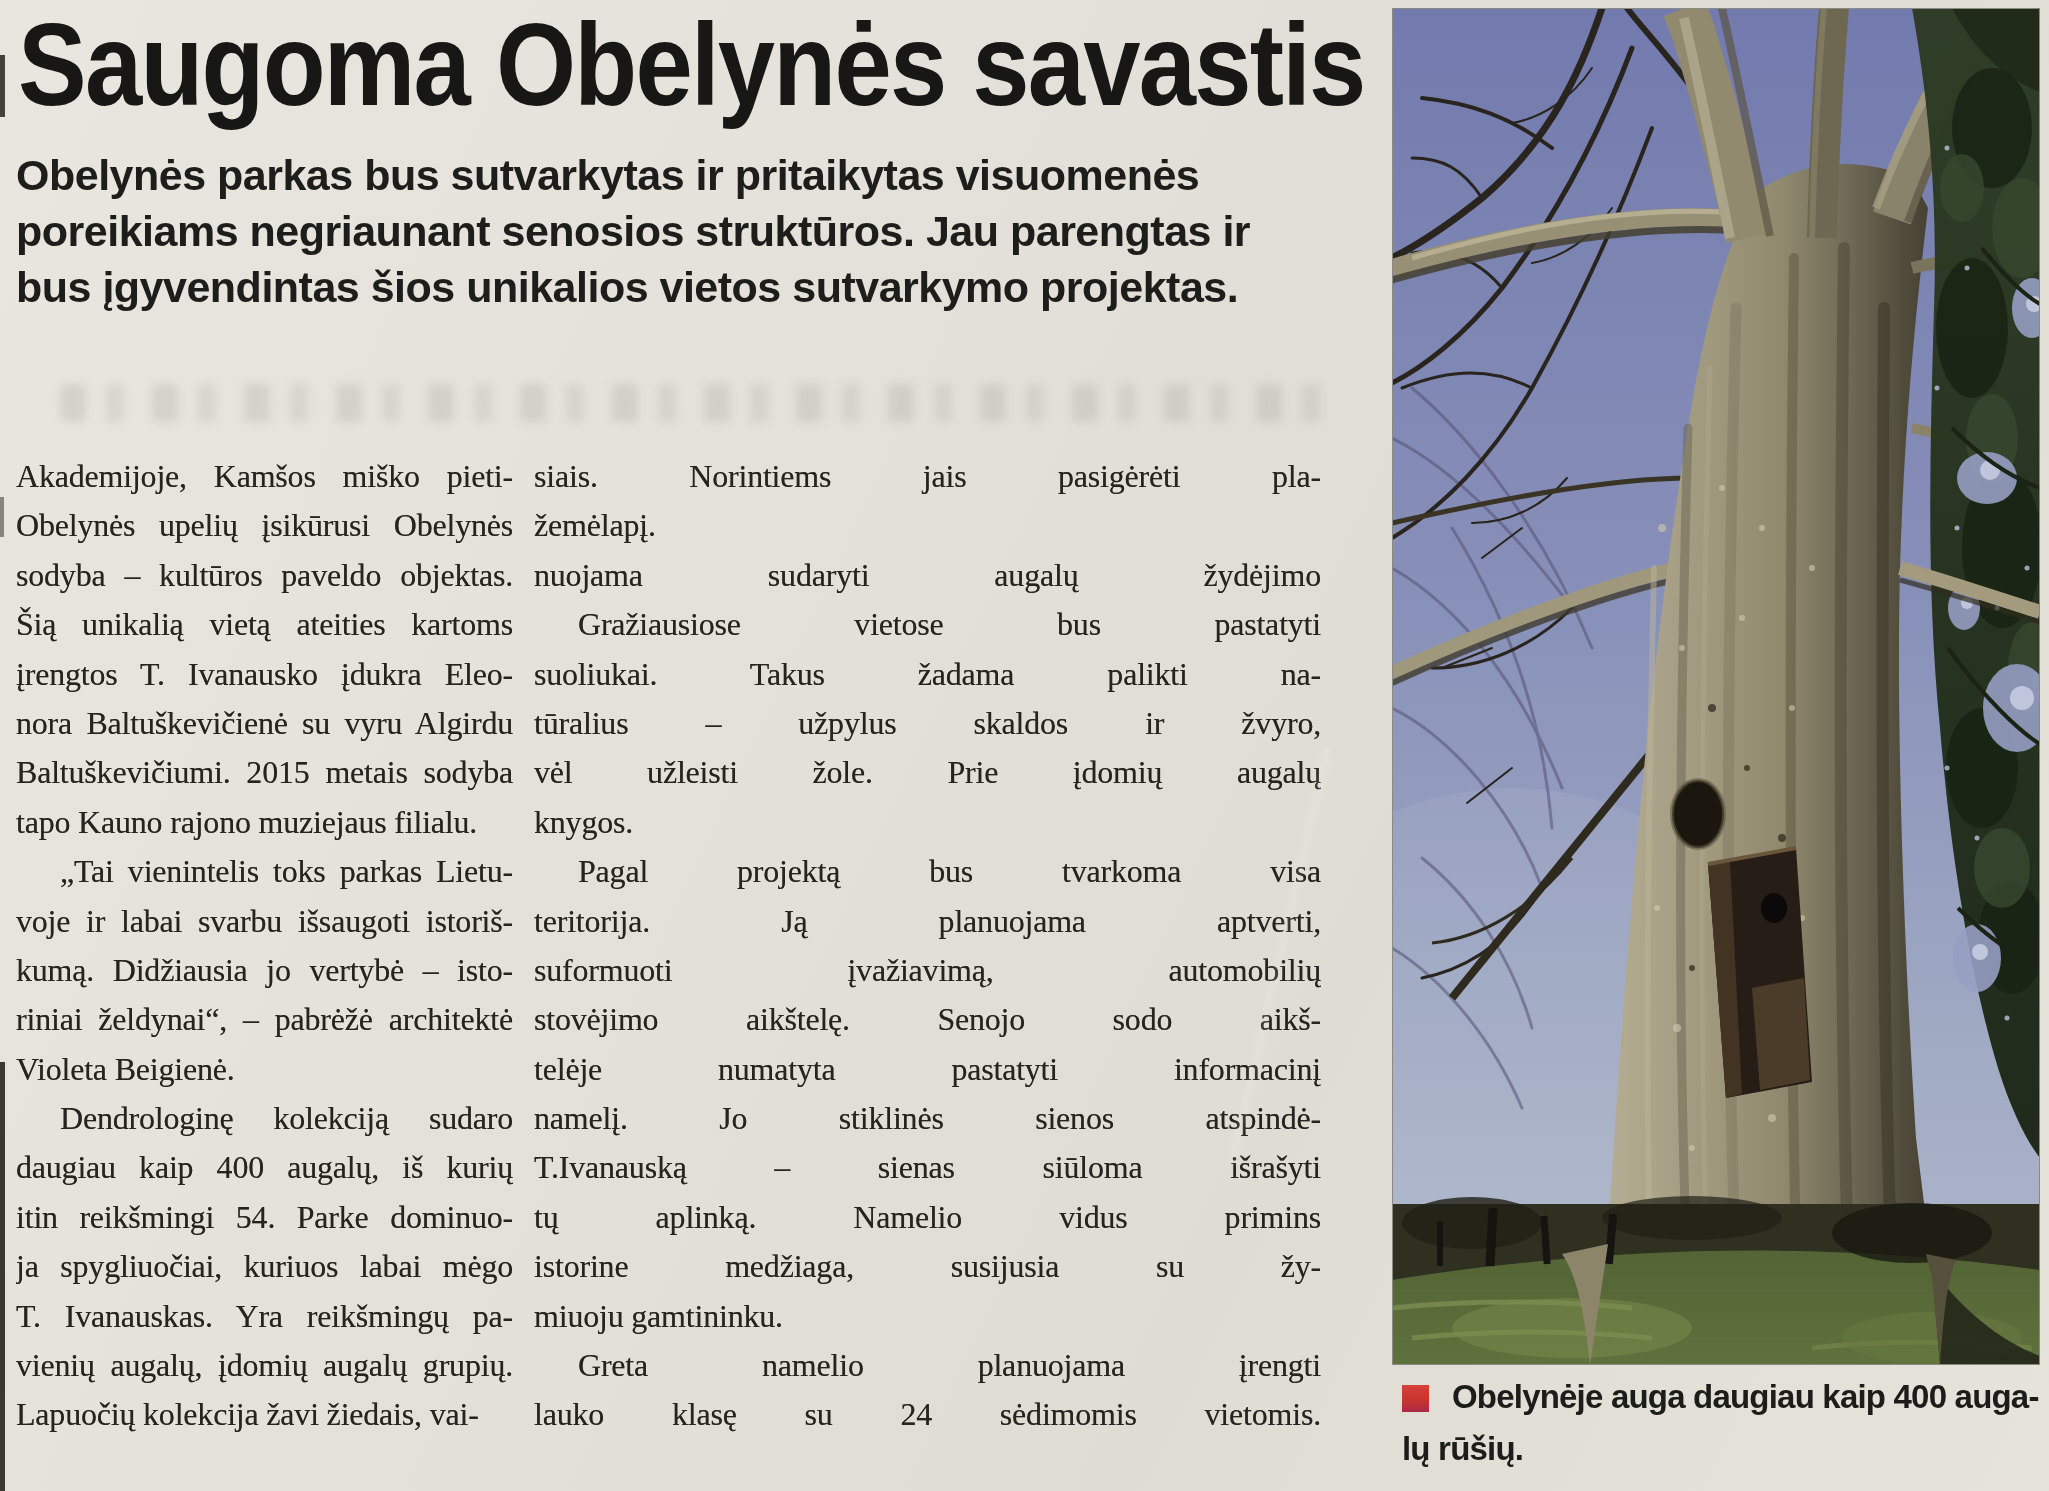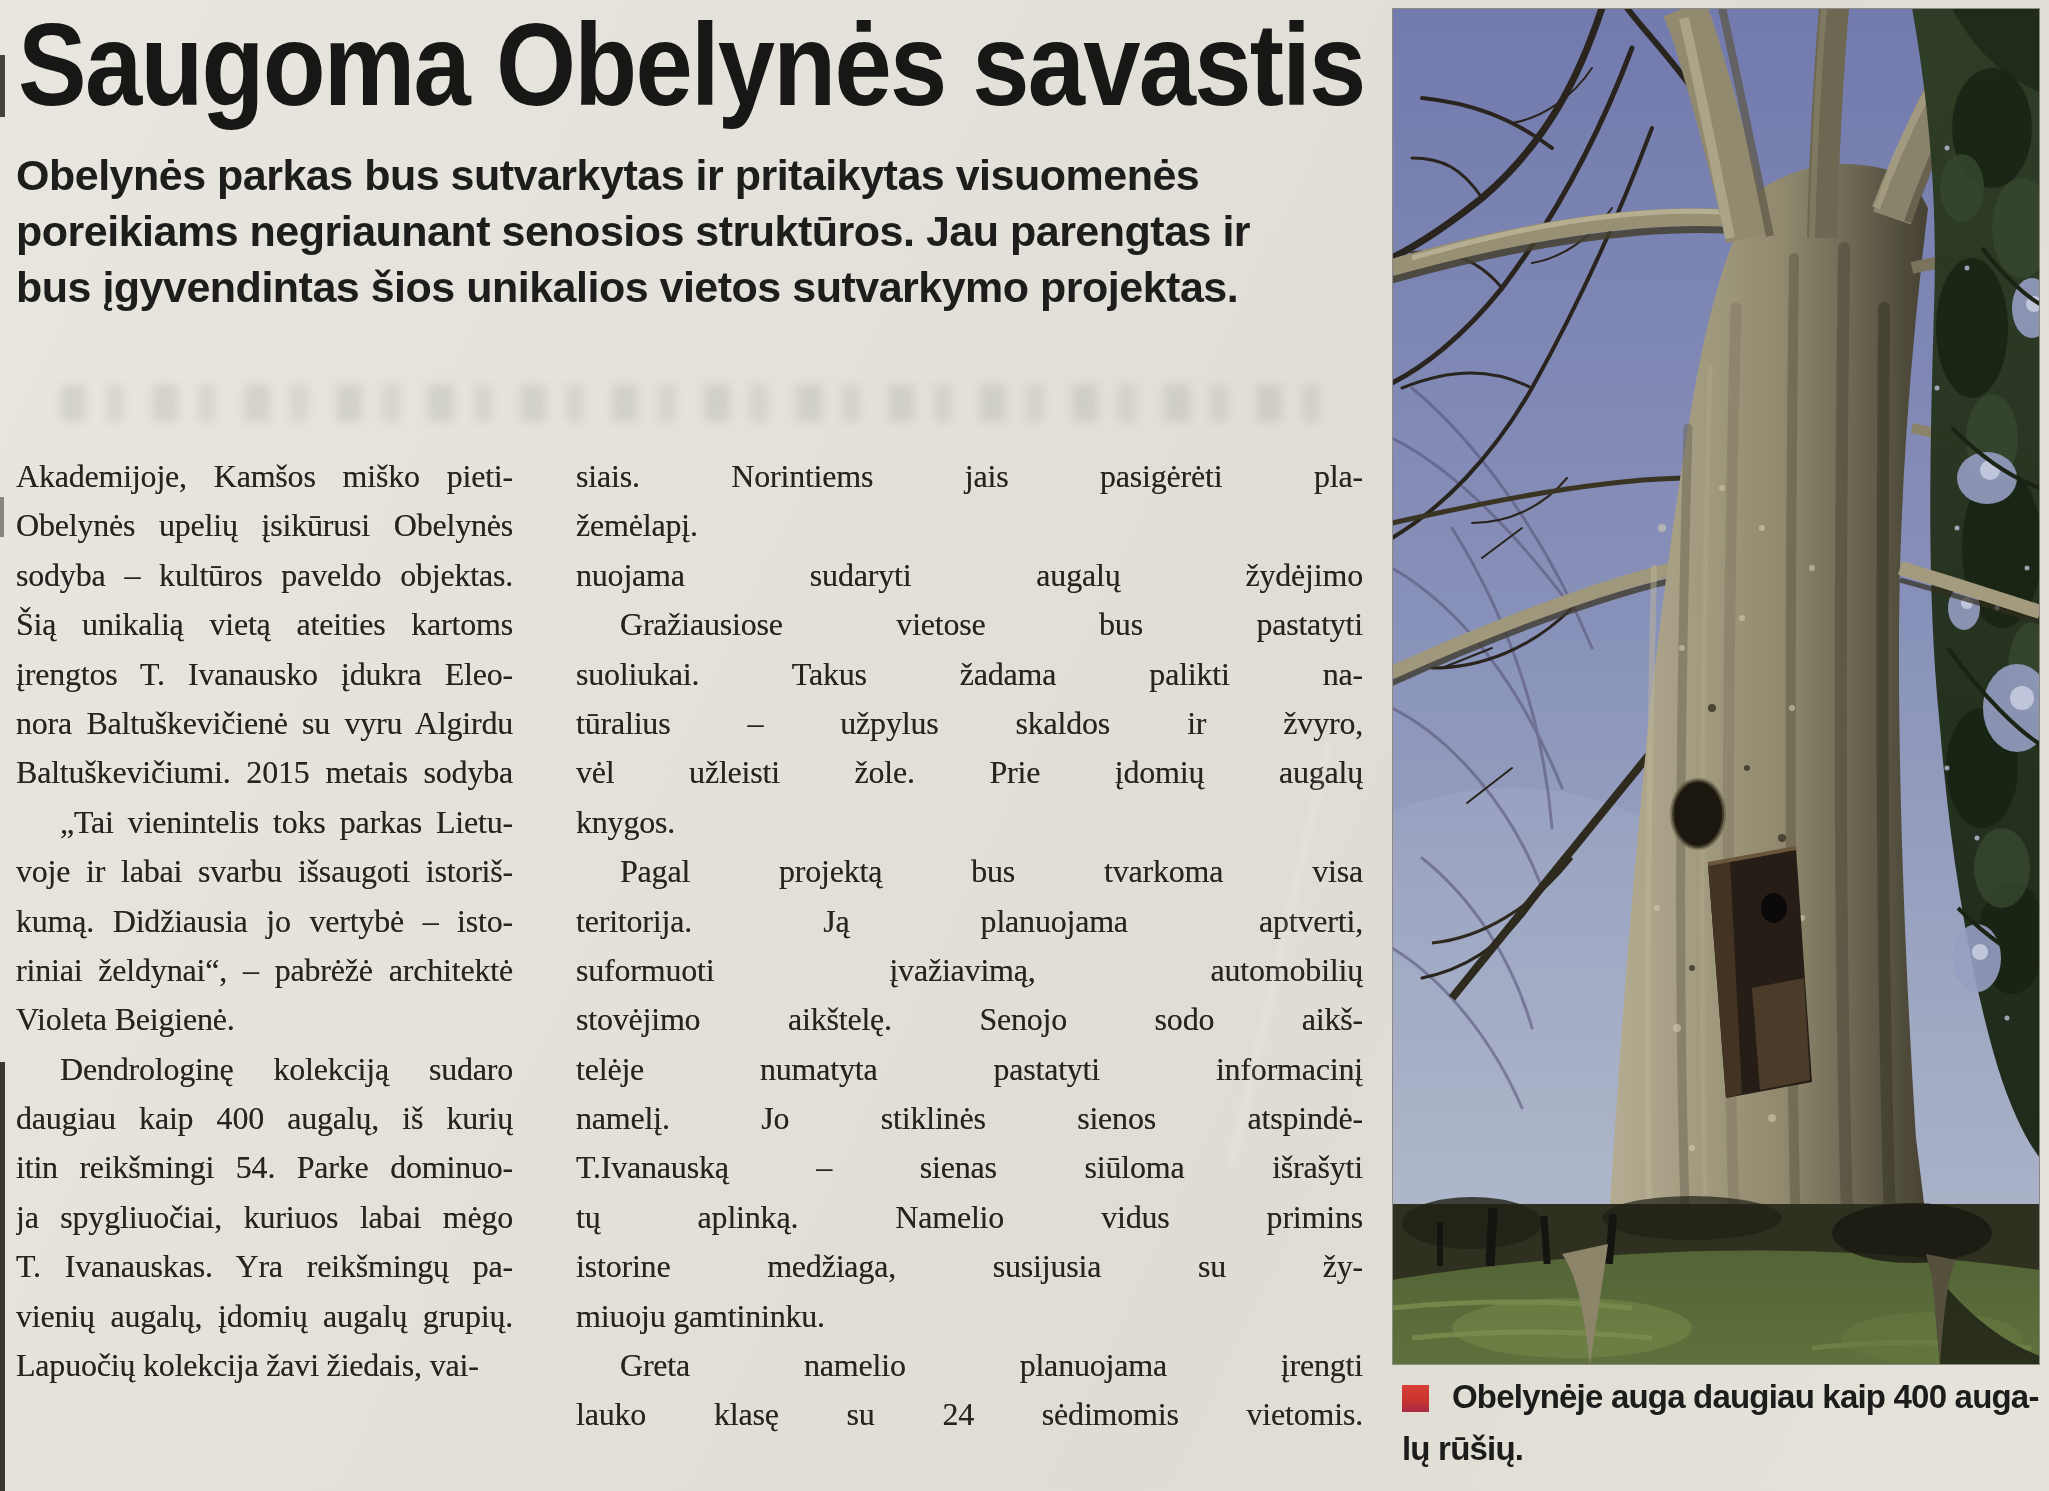--- a/index.html
+++ b/index.html
@@ -24,21 +24,21 @@
     font-size:43px;line-height:56px;font-weight:700;letter-spacing:-.5px;
     color:#1d1d1b;white-space:nowrap;
   }
   .ghost{
     position:absolute;left:60px;top:384px;width:1270px;height:38px;
     background:repeating-linear-gradient(90deg,rgba(105,115,100,.55) 0 26px,rgba(105,115,100,0) 26px 46px,rgba(90,100,95,.4) 46px 64px,rgba(90,100,95,0) 64px 92px);
     filter:blur(5px);opacity:.28;border-radius:6px;
   }
   .col{position:absolute;top:452px;font-family:"Liberation Serif",serif;}
   .col1{left:16px;width:497px;}
-  .col2{left:576px;width:787px;}
+  .col2{left:534px;width:787px;}
   .bline{
     font-size:32px;line-height:49.4px;height:49.4px;color:#25241f;
     letter-spacing:-.2px;text-align:justify;text-align-last:justify;
     text-shadow:0 0 .5px rgba(20,20,15,.55);overflow:hidden;white-space:nowrap;
   }
   .bline.last{text-align-last:auto;}
   .bline.indent{text-indent:44px;}
   .photo{position:absolute;left:1392px;top:8px;width:648px;height:1357px;}
   .photo svg{display:block;}
   .crease{
@@ -78,20 +78,21 @@
   <div class="ghost"></div>
 
   <div class="col col1">
       <div class="bline">Akademijoje, Kamšos miško pieti-</div>
       <div class="bline">Obelynės upelių įsikūrusi Obelynės</div>
       <div class="bline">sodyba – kultūros paveldo objektas.</div>
       <div class="bline">Šią unikalią vietą ateities kartoms</div>
       <div class="bline">įrengtos T. Ivanausko įdukra Eleo-</div>
       <div class="bline">nora Baltuškevičienė su vyru Algirdu</div>
       <div class="bline">Baltuškevičiumi. 2015 metais sodyba</div>
+      <div class="bline last">tapo Kauno rajono muziejaus filialu.</div>
       <div class="bline indent">„Tai vienintelis toks parkas Lietu-</div>
       <div class="bline">voje ir labai svarbu išsaugoti istoriš-</div>
       <div class="bline">kumą. Didžiausia jo vertybė – isto-</div>
       <div class="bline">riniai želdynai“, – pabrėžė architektė</div>
       <div class="bline last">Violeta Beigienė.</div>
       <div class="bline indent">Dendrologinę kolekciją sudaro</div>
       <div class="bline">daugiau kaip 400 augalų, iš kurių</div>
       <div class="bline">itin reikšmingi 54. Parke dominuo-</div>
       <div class="bline">ja spygliuočiai, kuriuos labai mėgo</div>
       <div class="bline">T. Ivanauskas. Yra reikšmingų pa-</div>

